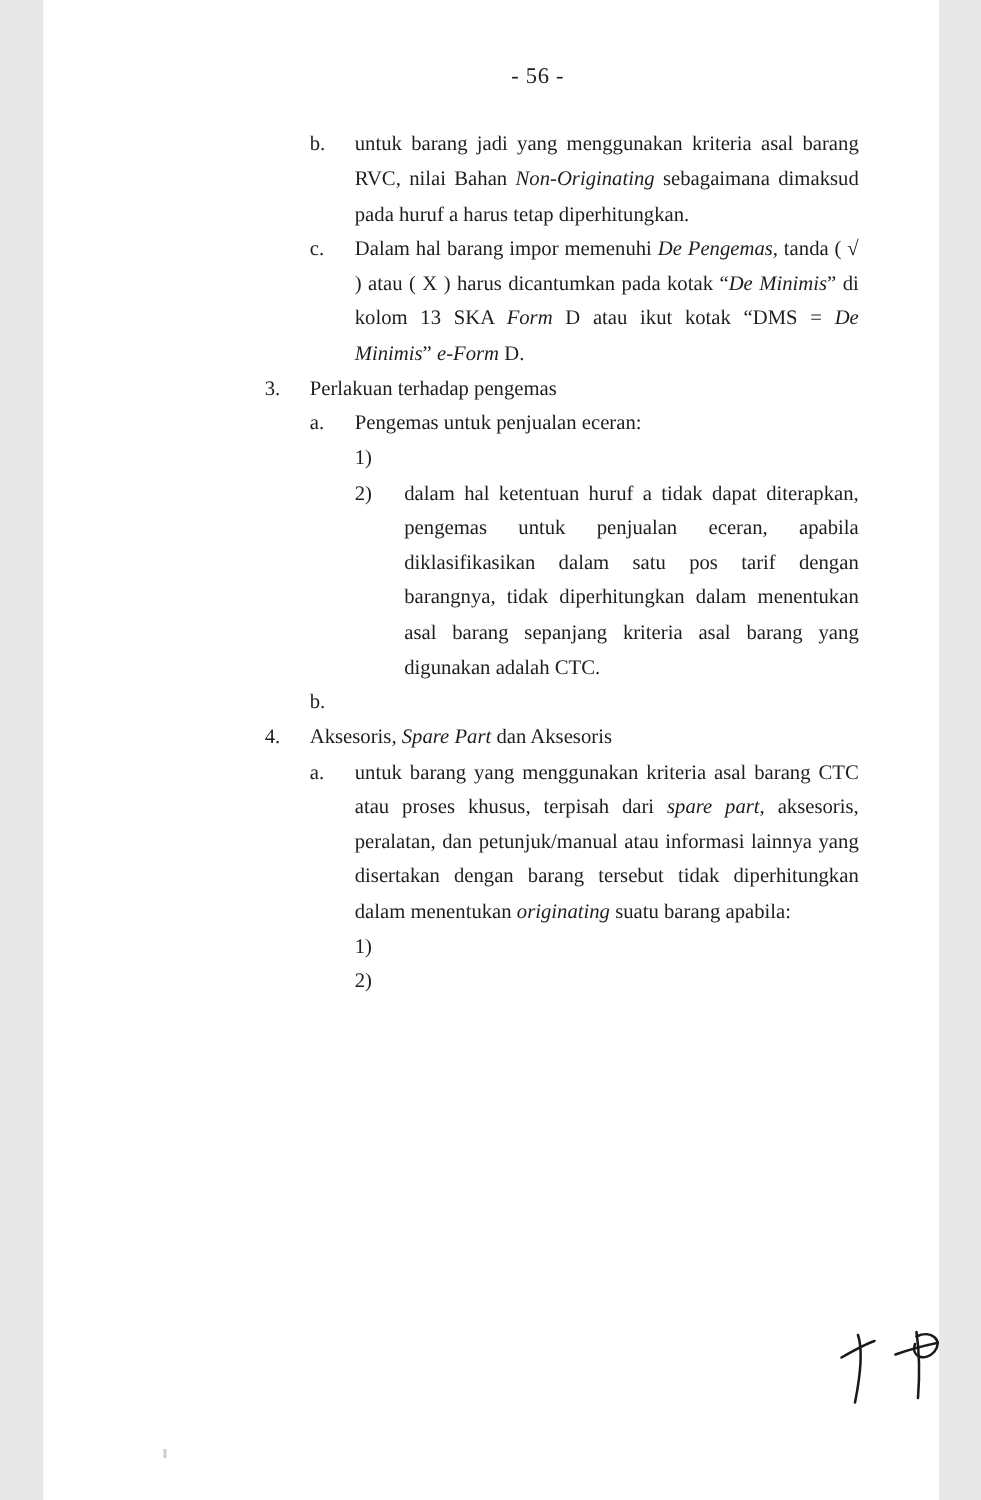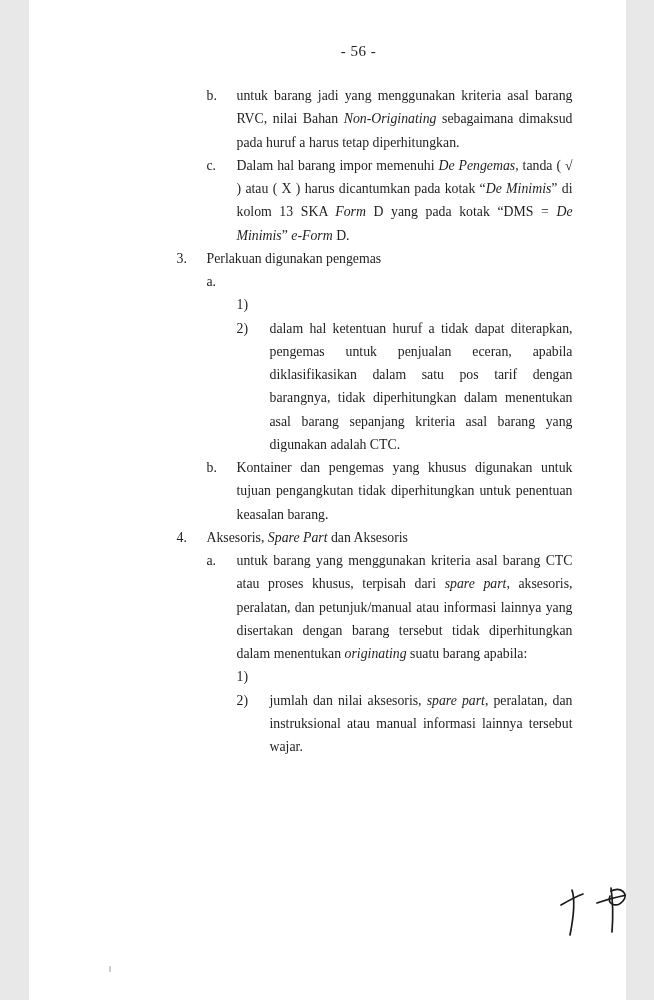--- a/index.html
+++ b/index.html
@@ -84,63 +84,62 @@
 
   <div class="content">
 
     <div class="li lv2">
       <span class="marker">b.</span>
       <div class="body"><span>untuk barang jadi yang menggunakan kriteria asal barang RVC, nilai Bahan </span><i>Non-Originating</i><span> sebagaimana dimaksud pada huruf a harus tetap diperhitungkan.</span></div>
     </div>
 
     <div class="li lv2">
       <span class="marker">c.</span>
-      <div class="body"><span>Dalam hal barang impor memenuhi </span><i>De Pengemas,</i><span> tanda ( √ ) atau ( X ) harus dicantumkan pada kotak “</span><i>De Minimis</i><span>” di kolom 13 SKA </span><i>Form</i><span> D yang pada kotak “DMS = </span><i>De Minimis</i><span>” </span><i>e-Form</i><span> D.</span></div>
+      <div class="body"><span>Dalam hal barang impor memenuhi </span><i>De Pengemas,</i><span> tanda ( √ ) atau ( X ) harus dicantumkan pada kotak “</span><i>De Minimis</i><span>” di kolom 13 SKA </span><i>Form</i><span> D atau ikut kotak “DMS = </span><i>De Minimis</i><span>” </span><i>e-Form</i><span> D.</span></div>
     </div>
 
     <div class="li lv1">
       <span class="marker">3.</span>
-      <div class="body"><span>Perlakuan digunakan pengemas</span></div>
+      <div class="body"><span>Perlakuan terhadap pengemas</span></div>
     </div>
 
     <div class="li lv2">
       <span class="marker">a.</span>
+      <div class="body"><span>Pengemas untuk penjualan eceran:</span></div>
     </div>
 
     <div class="li lv3">
       <span class="marker">1)</span>
     </div>
 
     <div class="li lv3">
       <span class="marker">2)</span>
       <div class="body"><span>dalam hal ketentuan huruf a tidak dapat diterapkan, pengemas untuk penjualan eceran, apabila diklasifikasikan dalam satu pos tarif dengan barangnya, tidak diperhitungkan dalam menentukan asal barang sepanjang kriteria asal barang yang digunakan adalah CTC.</span></div>
     </div>
 
     <div class="li lv2">
       <span class="marker">b.</span>
-      <div class="body"><span>Kontainer dan pengemas yang khusus digunakan untuk tujuan pengangkutan tidak diperhitungkan untuk penentuan keasalan barang.</span></div>
     </div>
 
     <div class="li lv1">
       <span class="marker">4.</span>
       <div class="body"><span>Aksesoris, </span><i>Spare Part</i><span> dan Aksesoris</span></div>
     </div>
 
     <div class="li lv2">
       <span class="marker">a.</span>
       <div class="body"><span>untuk barang yang menggunakan kriteria asal barang CTC atau proses khusus, terpisah dari </span><i>spare part</i><span>, aksesoris, peralatan, dan petunjuk/manual atau informasi lainnya yang disertakan dengan barang tersebut tidak diperhitungkan dalam menentukan </span><i>originating</i><span> suatu barang apabila:</span></div>
     </div>
 
     <div class="li lv3">
       <span class="marker">1)</span>
     </div>
 
     <div class="li lv3">
       <span class="marker">2)</span>
-      <div class="body"><span>jumlah dan nilai aksesoris, </span><i>spare part</i><span>, peralatan, dan instruksional atau manual informasi lainnya tersebut wajar.</span></div>
     </div>
 
   </div>
 
   <div class="initials">
     <svg viewBox="0 0 110 75" xmlns="http://www.w3.org/2000/svg" fill="none" stroke="#1a1a1a" stroke-width="1.7" stroke-linecap="round">
       <path d="M38 15 C41 24 40 40 36 60"></path>
       <path d="M27 30 C34 26 43 21 49 19"></path>
       <path d="M77 13 C79 27 79 44 78 57"></path>
       <path d="M77 16 C87 11 95 19 89 26 C83 33 73 30 76 21"></path>

